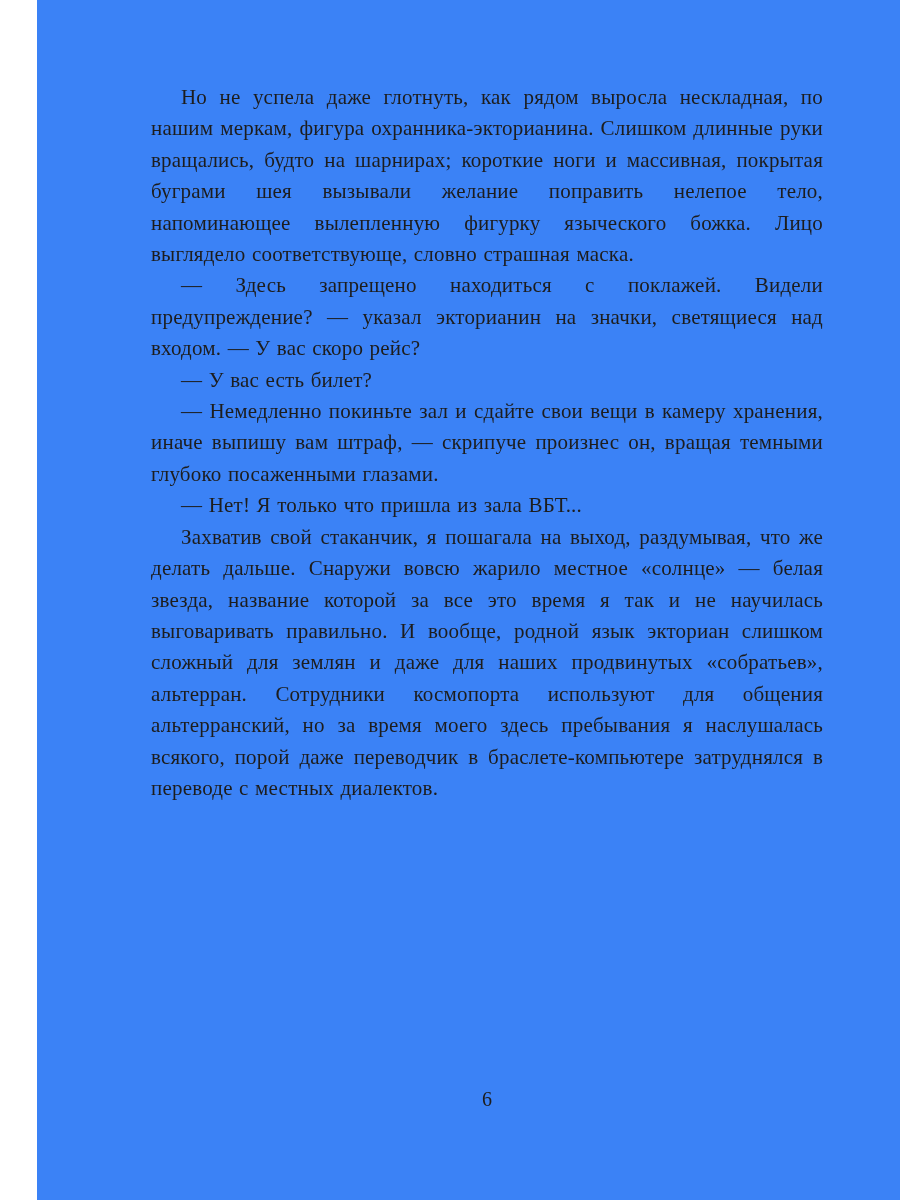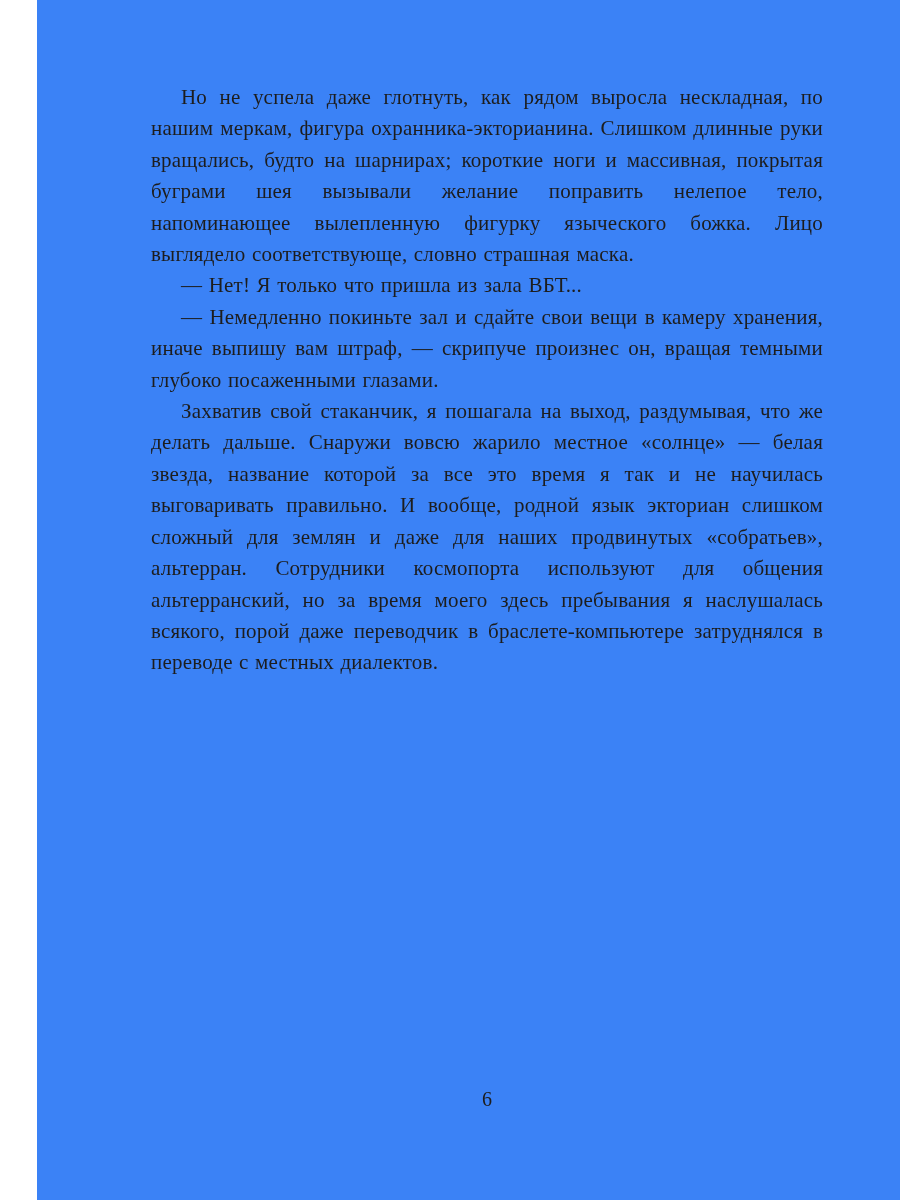--- a/index.html
+++ b/index.html
@@ -42,18 +42,20 @@
     font-size: 20px;
     color: #1d1d1d;
   }
 </style>
 </head>
 <body>
 
 <div class="book-page">
   <div class="text-block">
     <p>Но не успела даже глотнуть, как рядом выросла нескладная, по нашим меркам, фигура охранника-экторианина. Слишком длинные руки вращались, будто на шарнирах; короткие ноги и массивная, покрытая буграми шея вызывали желание поправить нелепое тело, напоминающее вылепленную фигурку языческого божка. Лицо выглядело соответствующе, словно страшная маска.</p>
+    <p>— Здесь запрещено находиться с поклажей. Видели предупреждение? — указал экторианин на значки, светящиеся над входом. — У вас скоро рейс?</p>
+    <p>— У вас есть билет?</p>
+    <p>— Немедленно покиньте зал и сдайте свои вещи в камеру хранения, иначе выпишу вам штраф, — скрипуче произнес он, вращая темными глубоко посаженными глазами.</p>
     <p>— Нет! Я только что пришла из зала ВБТ...</p>
-    <p>— Немедленно покиньте зал и сдайте свои вещи в камеру хранения, иначе выпишу вам штраф, — скрипуче произнес он, вращая темными глубоко посаженными глазами.</p>
     <p>Захватив свой стаканчик, я пошагала на выход, раздумывая, что же делать дальше. Снаружи вовсю жарило местное «солнце» — белая звезда, название которой за все это время я так и не научилась выговаривать правильно. И вообще, родной язык экториан слишком сложный для землян и даже для наших продвинутых «собратьев», альтерран. Сотрудники космопорта используют для общения альтерранский, но за время моего здесь пребывания я наслушалась всякого, порой даже переводчик в браслете-компьютере затруднялся в переводе с местных диалектов.</p>
   </div>
   <div class="page-number">6</div>
 </div>
 
 </body></html>

